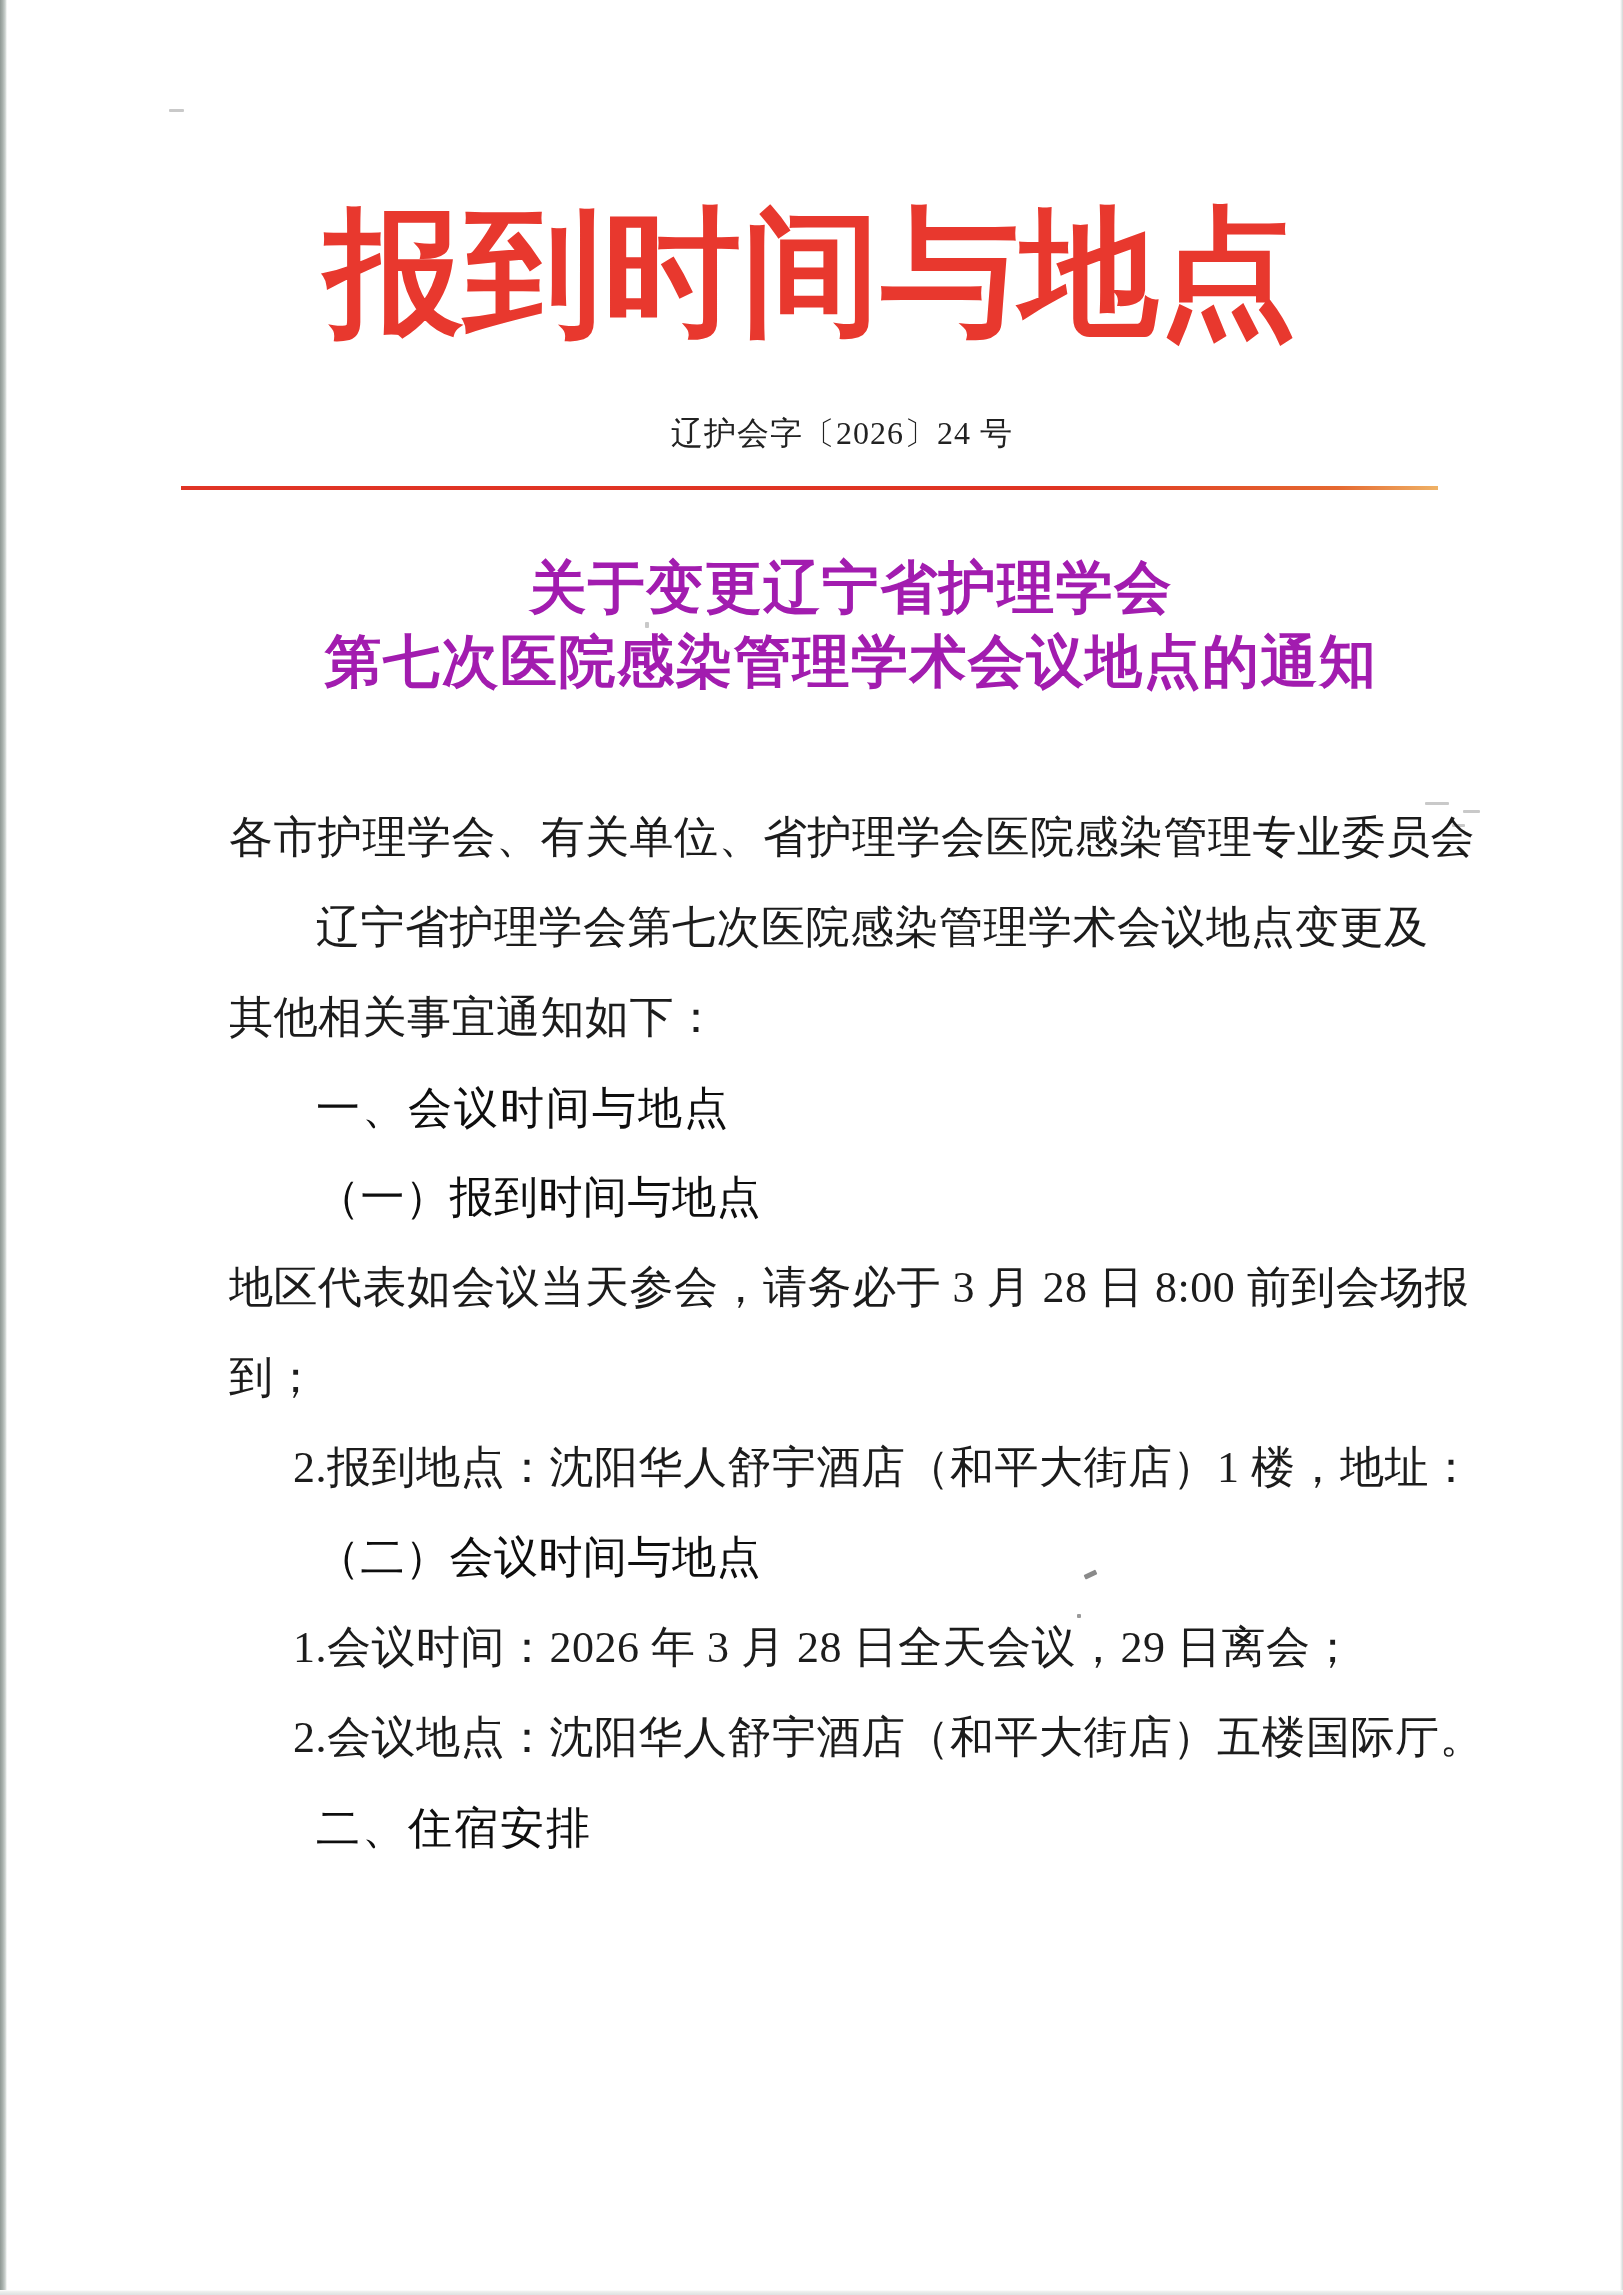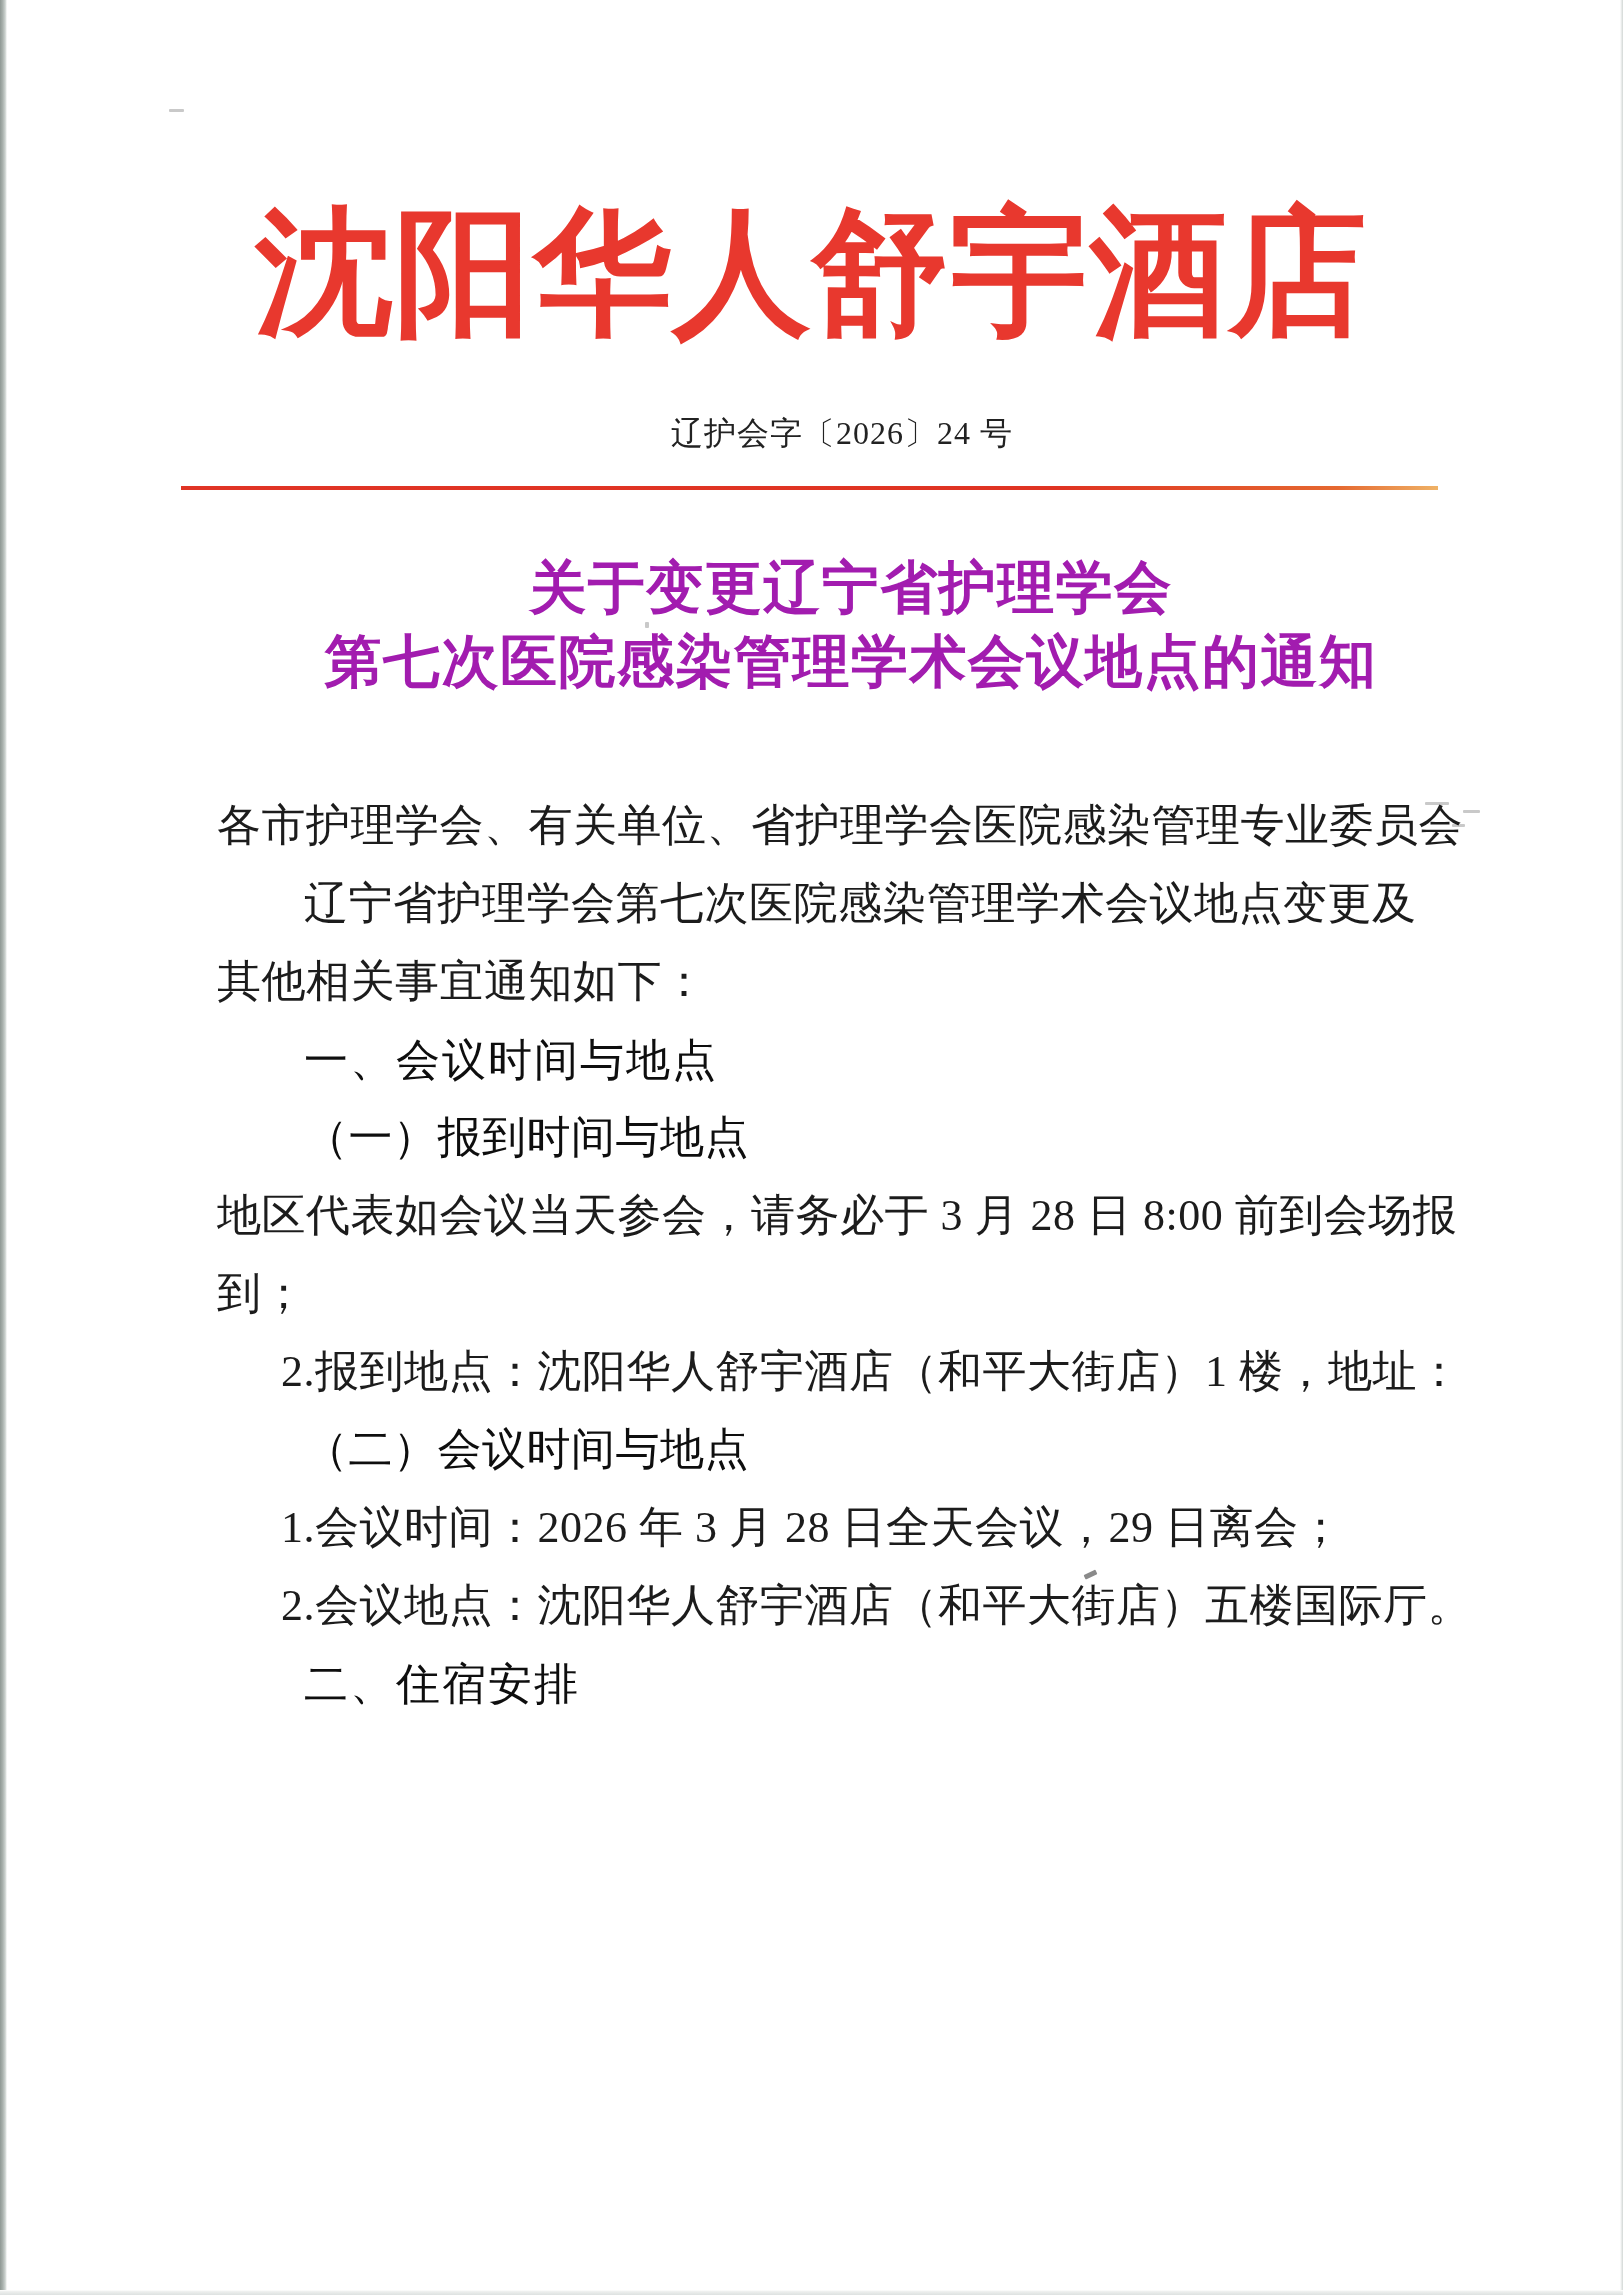--- a/index.html
+++ b/index.html
@@ -59,21 +59,21 @@
     color:#a21caf;
     letter-spacing:1.5px;
     white-space:nowrap;
   }
 
   
   .body-block{
     position:absolute;top:787px;left:217px;width:1257px;
   }
   .bline{
-    margin:0;
+    margin:12px;
     font-size:44px;line-height:78px;
     letter-spacing:0.5px;
     white-space:nowrap;
     color:#1c1c1c;
   }
   .bline.flush{padding-left:0;}
   .bline.indent{padding-left:87px;}
   .bline.num{padding-left:64px;}
   .bline.bold{font-weight:400;color:#0e0e0e;}
   .bline.hei{font-family:"Liberation Sans","DejaVu Sans",sans-serif;letter-spacing:2px;}
@@ -87,21 +87,21 @@
   <div class="edge-right"></div>
   <div class="edge-bottom"></div>
   <div class="speckle" style="left:1084px;top:1572px;width:13.3px;height:5.1px;transform:rotate(-25deg);"></div>
   <div class="speckle" style="left:1077px;top:1614px;width:4.1px;height:4.1px;background:#9a9a9a;"></div>
   <div class="speckle light" style="left:1425px;top:802px;width:23.5px;height:3.1px;"></div>
   <div class="speckle light" style="left:1463px;top:810px;width:17.4px;height:3.1px;"></div>
   <div class="speckle light" style="left:1452px;top:824px;width:13.3px;height:2.6px;"></div>
   <div class="speckle light" style="left:645px;top:622px;width:4.1px;height:6.1px;"></div>
   <div class="speckle light" style="left:169px;top:109px;width:15.3px;height:2.6px;"></div>
 
-  <div class="org-title">沈阳华人舒宇酒店</div>
+  <div class="org-title">报到时间与地点</div>
   <div class="doc-number">辽护会字〔2026〕24 号</div>
   <div class="red-rule"></div>
 
   <div class="doc-title">
     <div>关于变更辽宁省护理学会</div>
     <div>第七次医院感染管理学术会议地点的通知</div>
   </div>
 
   <div class="body-block">
       <p class="bline flush">各市护理学会、有关单位、省护理学会医院感染管理专业委员会</p>

